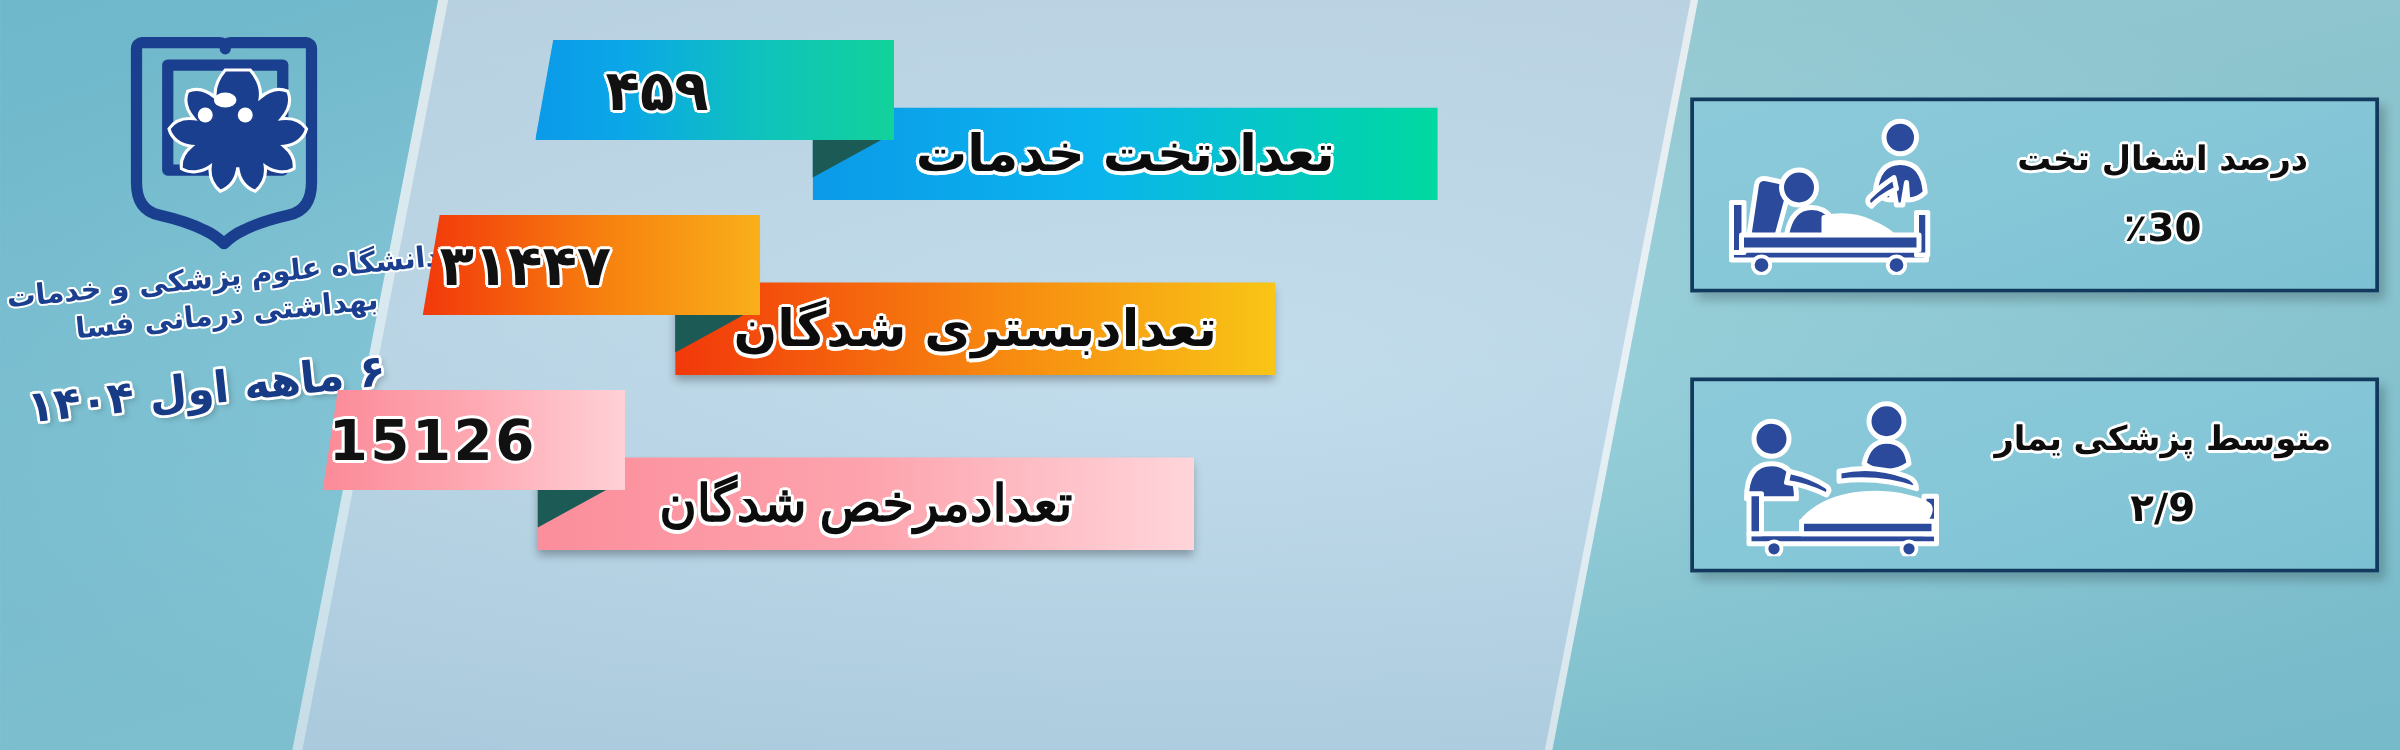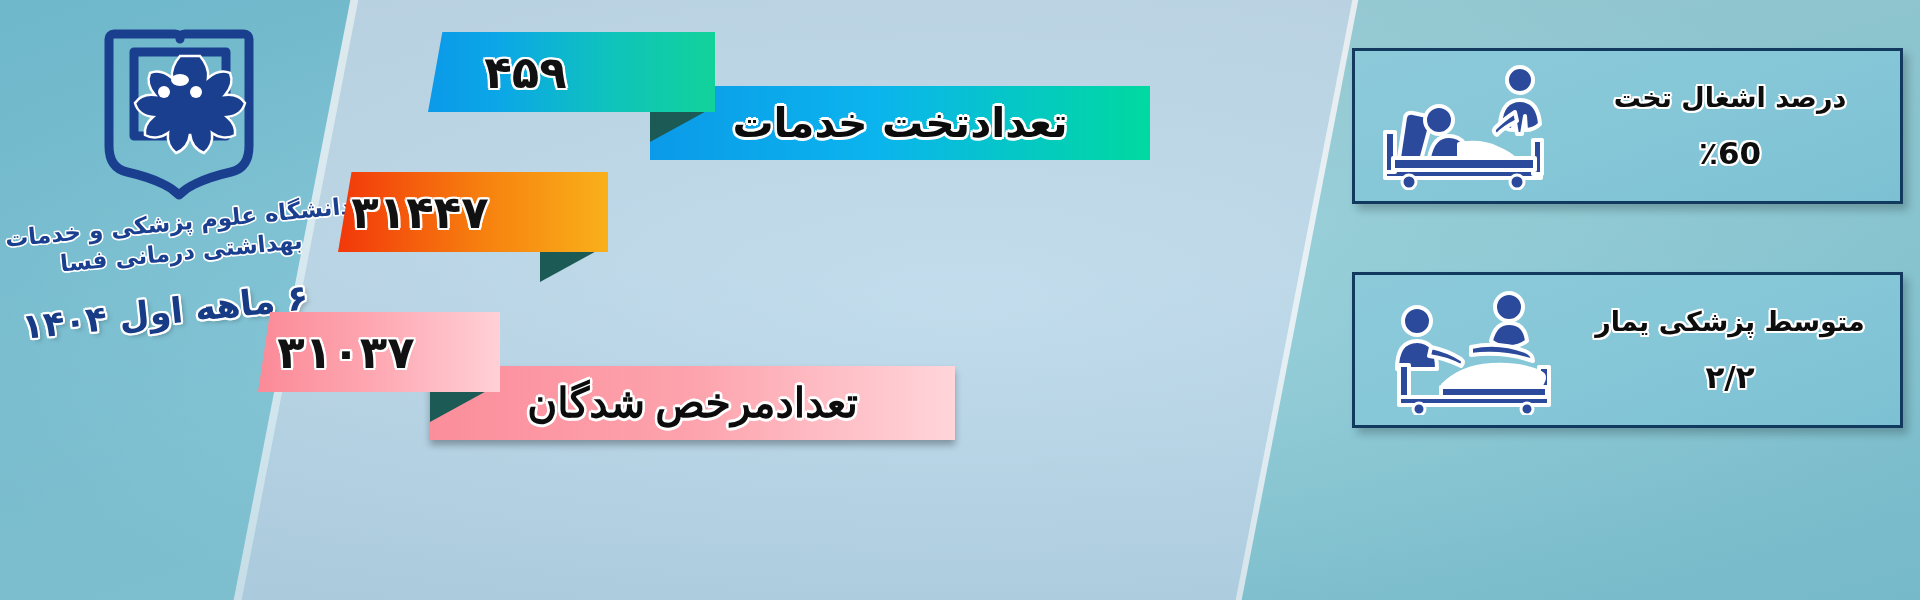--- a/index.html
+++ b/index.html
@@ -130,21 +130,21 @@
     position:absolute;width:0;height:0;
   }
 
   
   .cards{position:absolute;left:1330px;top:0;width:590px;height:600px;}
   .card{
     position:absolute;
     background:linear-gradient(160deg,#8ccada 0%, #84c6d7 60%, #7cc1d3 100%);
     border:3px solid #123a5e;
     box-shadow:5px 6px 8px rgba(0,0,0,.22);
-    display:flex;align-items:center;
+    display:flex;align-items:center;margin-top:30px;
   }
   .card-body{
     flex:1;display:flex;flex-direction:column;
     align-items:center;justify-content:center;gap:22px;
     padding-right:10px;
   }
   .card-title{
     color:#0d0d0d;font-size:27px;font-weight:bold;white-space:nowrap;
     text-shadow:
       2.2px 0 0 #fff, -2.2px 0 0 #fff, 0 2.2px 0 #fff, 0 -2.2px 0 #fff,
@@ -228,48 +228,52 @@
       <div class="fold" style="left:650px;top:88px;border-top:34px solid #1c5a55;border-left:0;border-right:62px solid transparent;"></div>
 
       <div class="plate" style="left:428px;top:12px;width:287px;
                   background:linear-gradient(270deg,#12d29a 0%, #0fc4ba 35%, #0ba7e7 75%, #0b9ae9 100%);
                   clip-path:polygon(5% 0, 100% 0, 100% 100%, 0 100%);">
         <span class="plate-num" style="margin-right:92px;">۴۵۹</span>
       </div>
     </div>
 
     <div class="row" style="left:0;top:160px;width:1300px;">
+      <div class="flag" style="left:540px;top:66px;width:480px;
+                  background:linear-gradient(270deg,#f9c516 0%, #f78a10 45%, #f2380a 100%);">
+        <span class="flag-text">تعدادبستری شدگان</span>
+      </div>
       <div class="fold" style="left:540px;top:88px;border-top:34px solid #1c5a55;border-right:62px solid transparent;"></div>
       <div class="plate" style="left:338px;top:12px;width:270px;
                   background:linear-gradient(270deg,#f9b01a 0%, #f7820f 45%, #f2380a 100%);
                   clip-path:polygon(5% 0, 100% 0, 100% 100%, 0 100%);">
         <span class="plate-num" style="margin-right:106px;">۳۱۴۴۷</span>
       </div>
     </div>
 
     <div class="row" style="left:0;top:300px;width:1300px;">
       <div class="flag" style="left:430px;top:66px;width:525px;
                   background:linear-gradient(270deg,#ffd5da 0%, #fda3ad 50%, #fb8e9b 100%);font-family:Liberation Serif, serif;">
         <span class="flag-text">تعدادمرخص شدگان</span>
       </div>
       <div class="fold" style="left:430px;top:88px;border-top:34px solid #1c5a55;border-right:62px solid transparent;"></div>
       <div class="plate" style="left:258px;top:12px;width:242px;
                   background:linear-gradient(270deg,#ffd0d6 0%, #fea9b3 50%, #fb8a97 100%);
                   clip-path:polygon(5% 0, 100% 0, 100% 100%, 0 100%);">
-        <span class="plate-num" style="margin-right:66px;">۳۱۰۳۷</span>
+        <span class="plate-num" style="margin-right:66px;">15126</span>
       </div>
     </div>
   </div>
 
   <div class="cards">
 
     <div class="card" style="left:22px;top:48px;width:545px;height:150px;">
       <div class="card-body">
         <div class="card-title">درصد اشغال تخت</div>
-        <div class="card-value">٪60</div>
+        <div class="card-value">٪30</div>
       </div>
       <div class="card-icon">
         <svg width="200" height="128" viewBox="0 0 200 128">
           <g stroke="#ffffff" stroke-width="4" stroke-linejoin="round" fill="#2b4a9b">
 
             <circle cx="157" cy="18" r="13"></circle>
             <path d="M137 62 q2 -24 20 -24 q18 0 20 24 q-6 6 -14 6 l-1 -14 l-3 18
                      l-5 0 l-3 -18 l-1 14 q-8 0 -13 -6 Z"></path>
 
             <path d="M152 50 q-12 8 -20 16 q-3 4 2 7 q6 -7 20 -14 Z"></path>
@@ -293,21 +297,21 @@
             <circle cx="46" cy="120" r="7"></circle>
             <circle cx="154" cy="120" r="7"></circle>
           </g>
         </svg>
       </div>
     </div>
 
     <div class="card" style="left:22px;top:272px;width:545px;height:150px;">
       <div class="card-body">
         <div class="card-title">متوسط پزشکی یمار</div>
-        <div class="card-value">۲/۲</div>
+        <div class="card-value">۲/9</div>
       </div>
       <div class="card-icon">
         <svg width="200" height="130" viewBox="0 0 200 130">
           <g stroke="#ffffff" stroke-width="4" stroke-linejoin="round" fill="#2b4a9b">
 
             <circle cx="54" cy="36" r="14"></circle>
             <path d="M34 84 q0 -28 20 -28 q20 0 20 28 Z"></path>
             <path d="M68 62 q18 4 30 12 q4 3 0 7 q-16 -8 -32 -10 Z"></path>
 
             <circle cx="146" cy="22" r="14"></circle>

